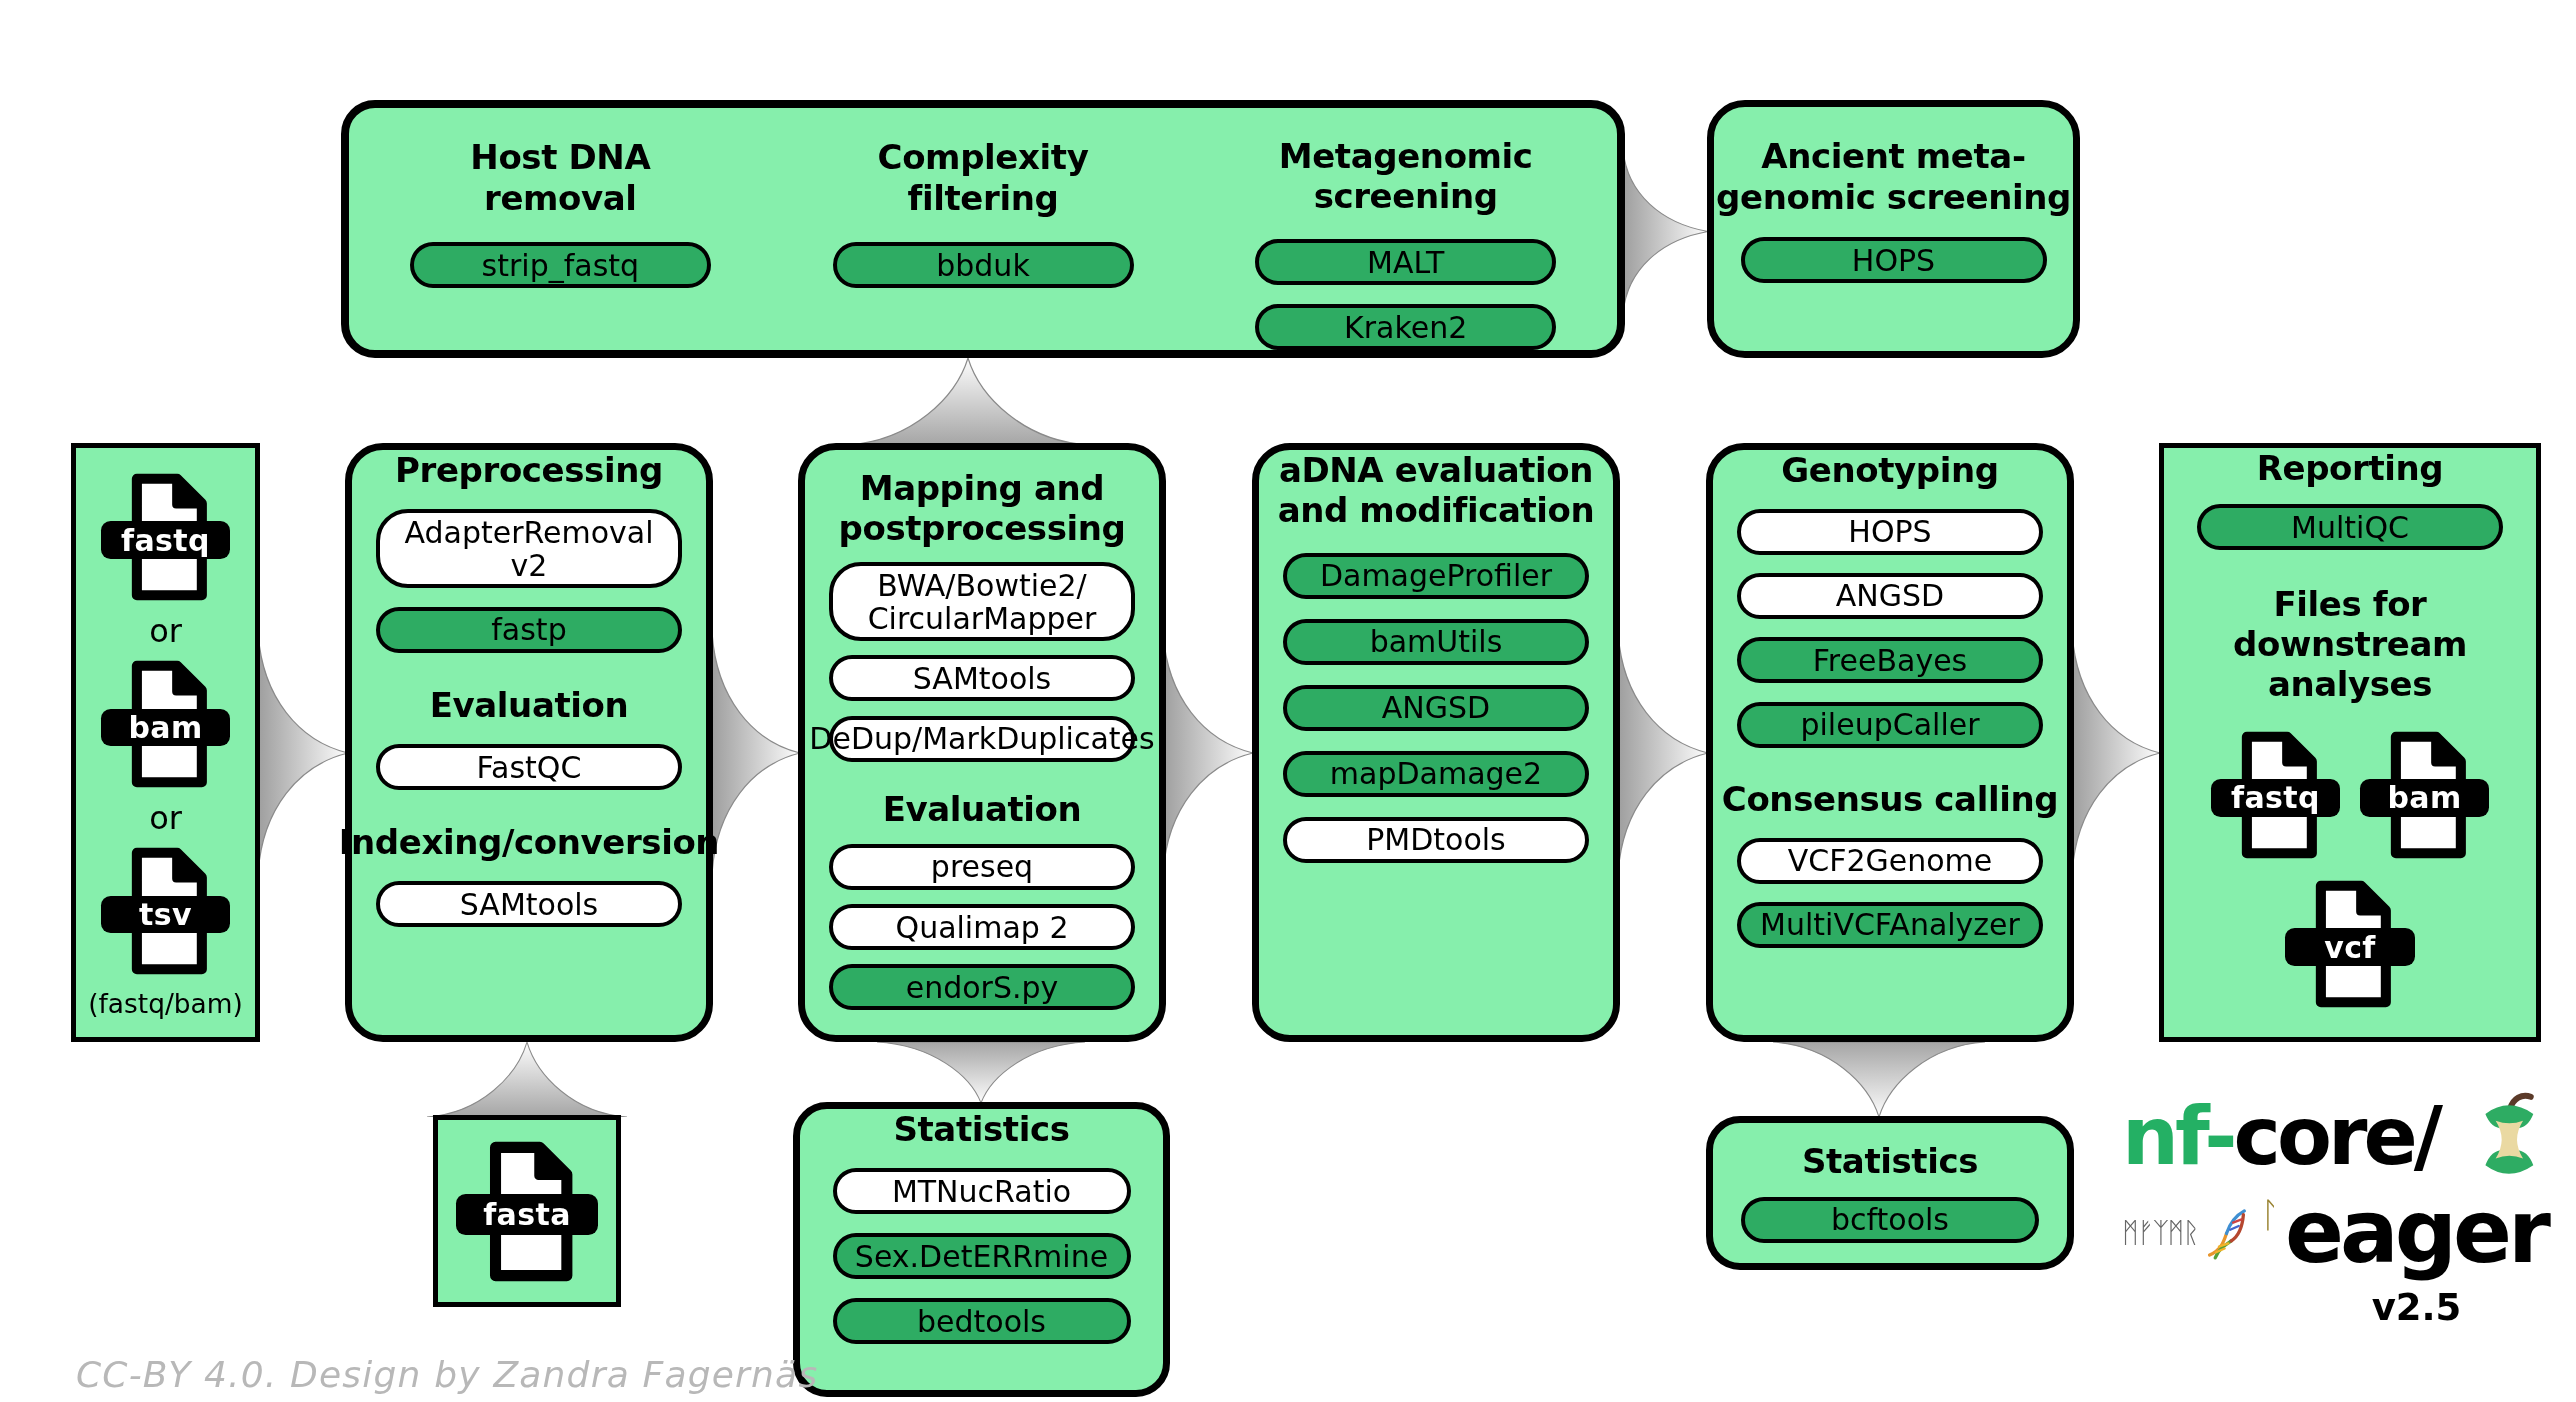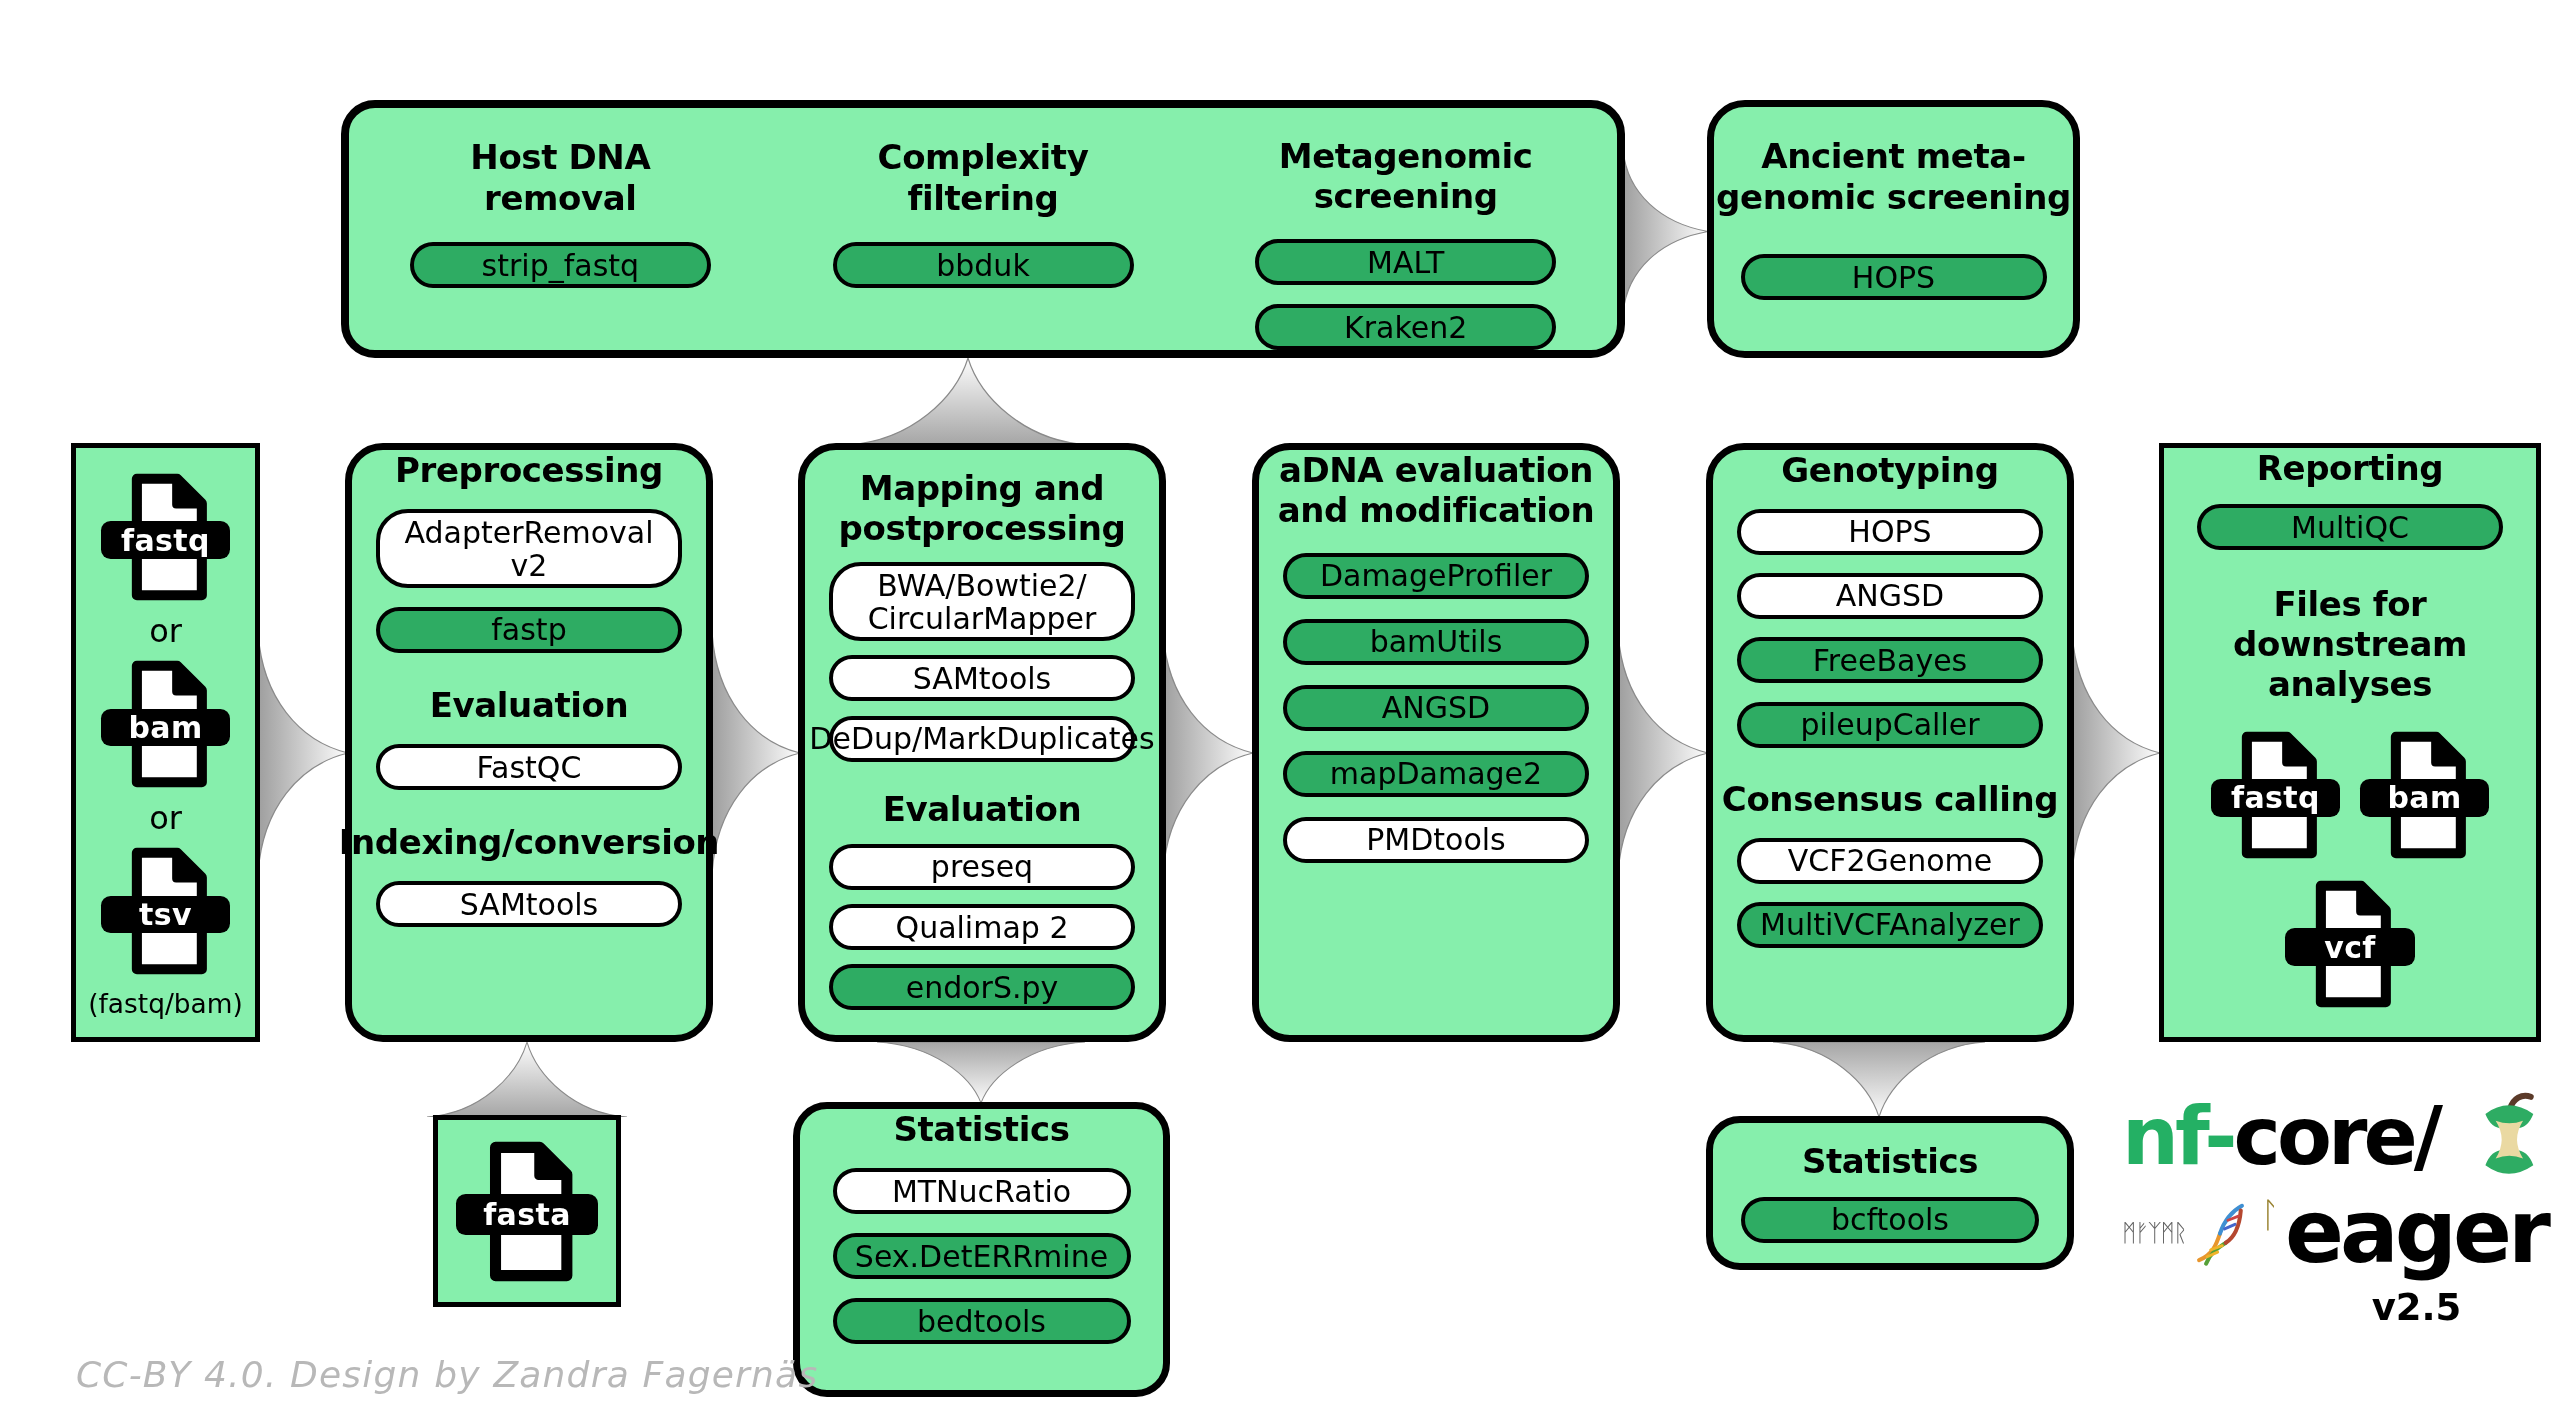--- a/index.html
+++ b/index.html
@@ -57,21 +57,21 @@
 
   
   .inp.vbox{gap:9.6px;padding-top:24px;}
 
   
   #logo{position:absolute;left:2122px;top:1088px;width:425px;}
   .logo-row1{display:flex;align-items:center;justify-content:space-between;gap:13px;}
   .logo-brand{font-size:80px;font-weight:bold;letter-spacing:-4px;line-height:1;}
   .lg-green{color:var(--nfgreen);}
   .logo-row2{display:flex;align-items:center;justify-content:flex-end;gap:4.8px;margin-top:1.6px;}
-  .runes{font-size:24px;color:#666;letter-spacing:-1.6px;}
+  .runes{font-size:28px;color:#666;letter-spacing:-1.6px;}
   .rune-l{font-size:35px;color:#9a8433;transform:translateY(-17.6px);}
   .logo-app{font-size:87px;font-weight:bold;letter-spacing:-4px;line-height:1;}
   .logo-version{font-size:37px;font-weight:bold;text-align:center;margin-top:8px;
                 padding-left:164px;}
 
   
   #credit{position:absolute;left:76px;top:1354px;font-size:36px;color:#b8b8b8;
           font-style:italic;letter-spacing:1.2px;text-align:right;}
 </style>
 </head>
@@ -147,21 +147,21 @@
         <div class="heading">Metagenomic
 screening</div>
         <div class="pill-stack">
             <div class="pill green">MALT</div>
             <div class="pill green">Kraken2</div>
           </div>
       </div>
     </div>
   </div>
 
-  <div class="box rbox vbox" style="left:1707px;top:100px;width:373px;height:258px;gap:34px;padding-top:26px">
+  <div class="box rbox vbox" style="left:1707px;top:100px;width:373px;height:258px;gap:17px;padding-top:26px">
     <div class="heading" style="height:87px;display:flex;align-items:center">Ancient meta-
 genomic screening</div>
     <div class="pill-stack">
         <div class="pill green">HOPS</div>
       </div>
   </div>
 
   <div class="box sbox vbox inp" style="left:71px;top:443px;width:189px;height:599px">
     <div class="file-icon">
         <svg viewBox="0 0 100 116" preserveAspectRatio="none">

